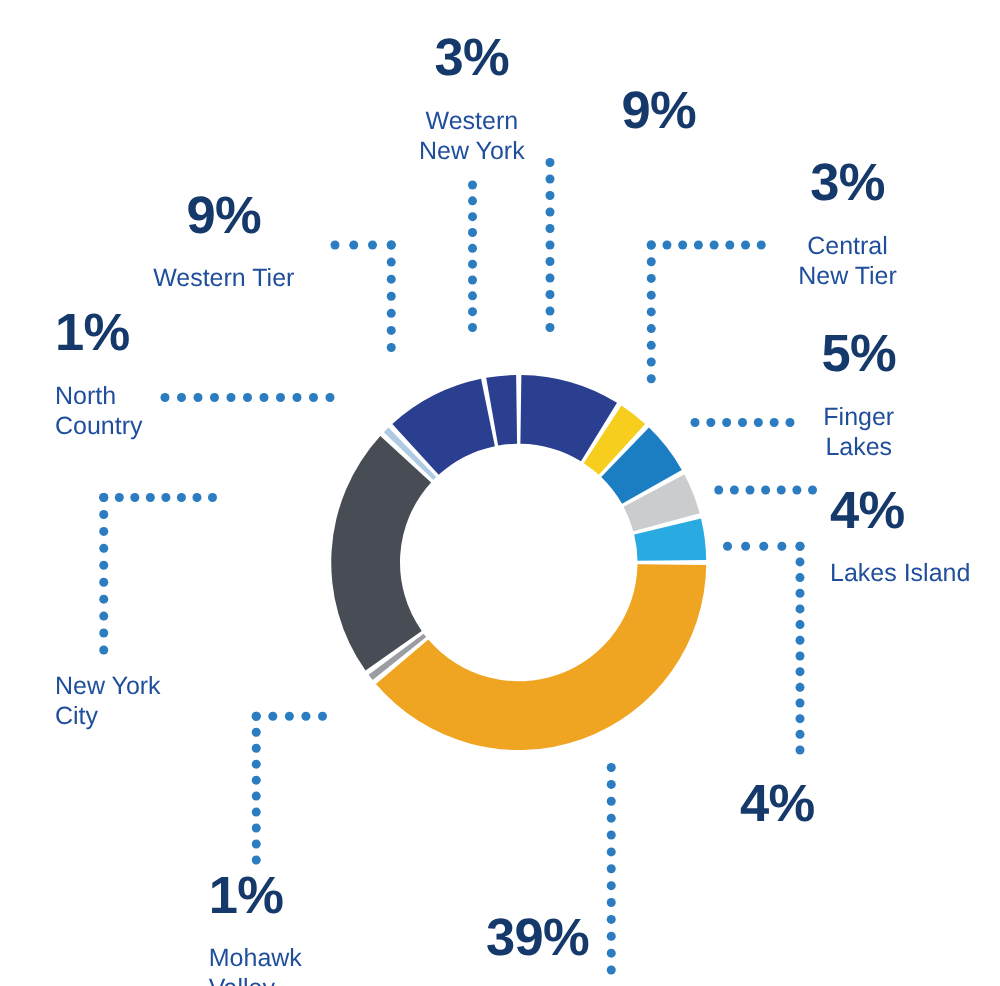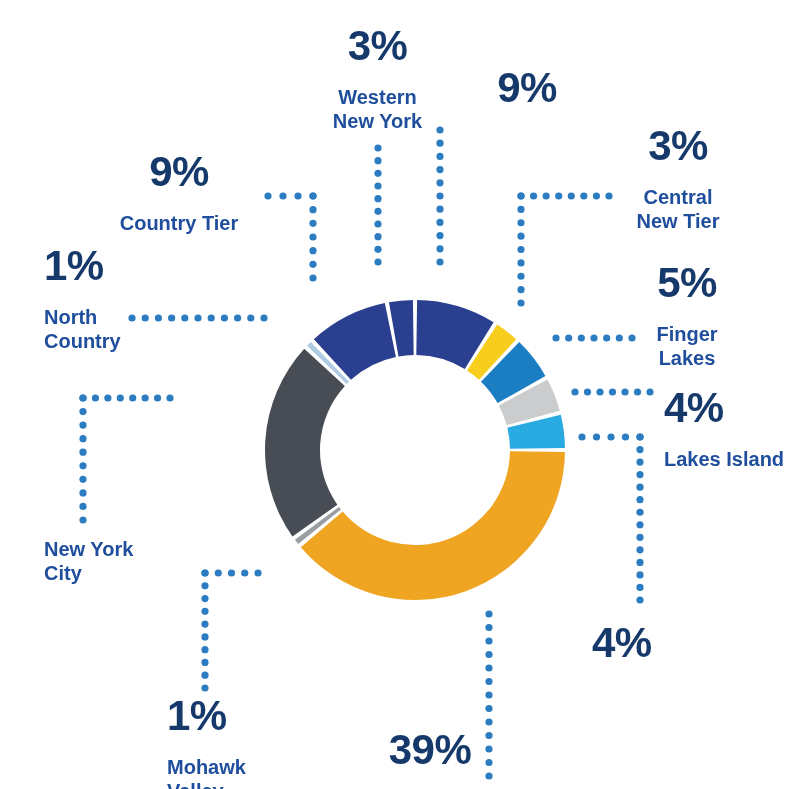--- a/index.html
+++ b/index.html
@@ -33,21 +33,21 @@
     display: block;
     font-size: 42px;
     font-weight: bold;
     letter-spacing: -0.5px;
     color: #16396B;
     line-height: 1.05;
   }
   .label .name {
     display: block;
     font-size: 20px;
-    font-weight: bold;
+    font-weight: normal;
     color: #1F4E9C;
     line-height: 1.18;
     margin-top: 2px;
     white-space: pre-line;
   }
   .label.align-left  { text-align: left; }
   .label.align-center{ text-align: center; }
 </style>
 </head>
 <body>
@@ -281,16 +281,16 @@
   </div>
 
   <div class="label align-left" style="left:44px; top:228px; width:160px;">
     <span class="pct">1%</span>
     <span class="name">North
 Country</span>
   </div>
 
   <div class="label align-center" style="left:90px; top:134px; width:178px;">
     <span class="pct">9%</span>
-    <span class="name">Country Tier</span>
+    <span class="name">Western Tier</span>
   </div>
 
 </div>
 
 </body></html>

